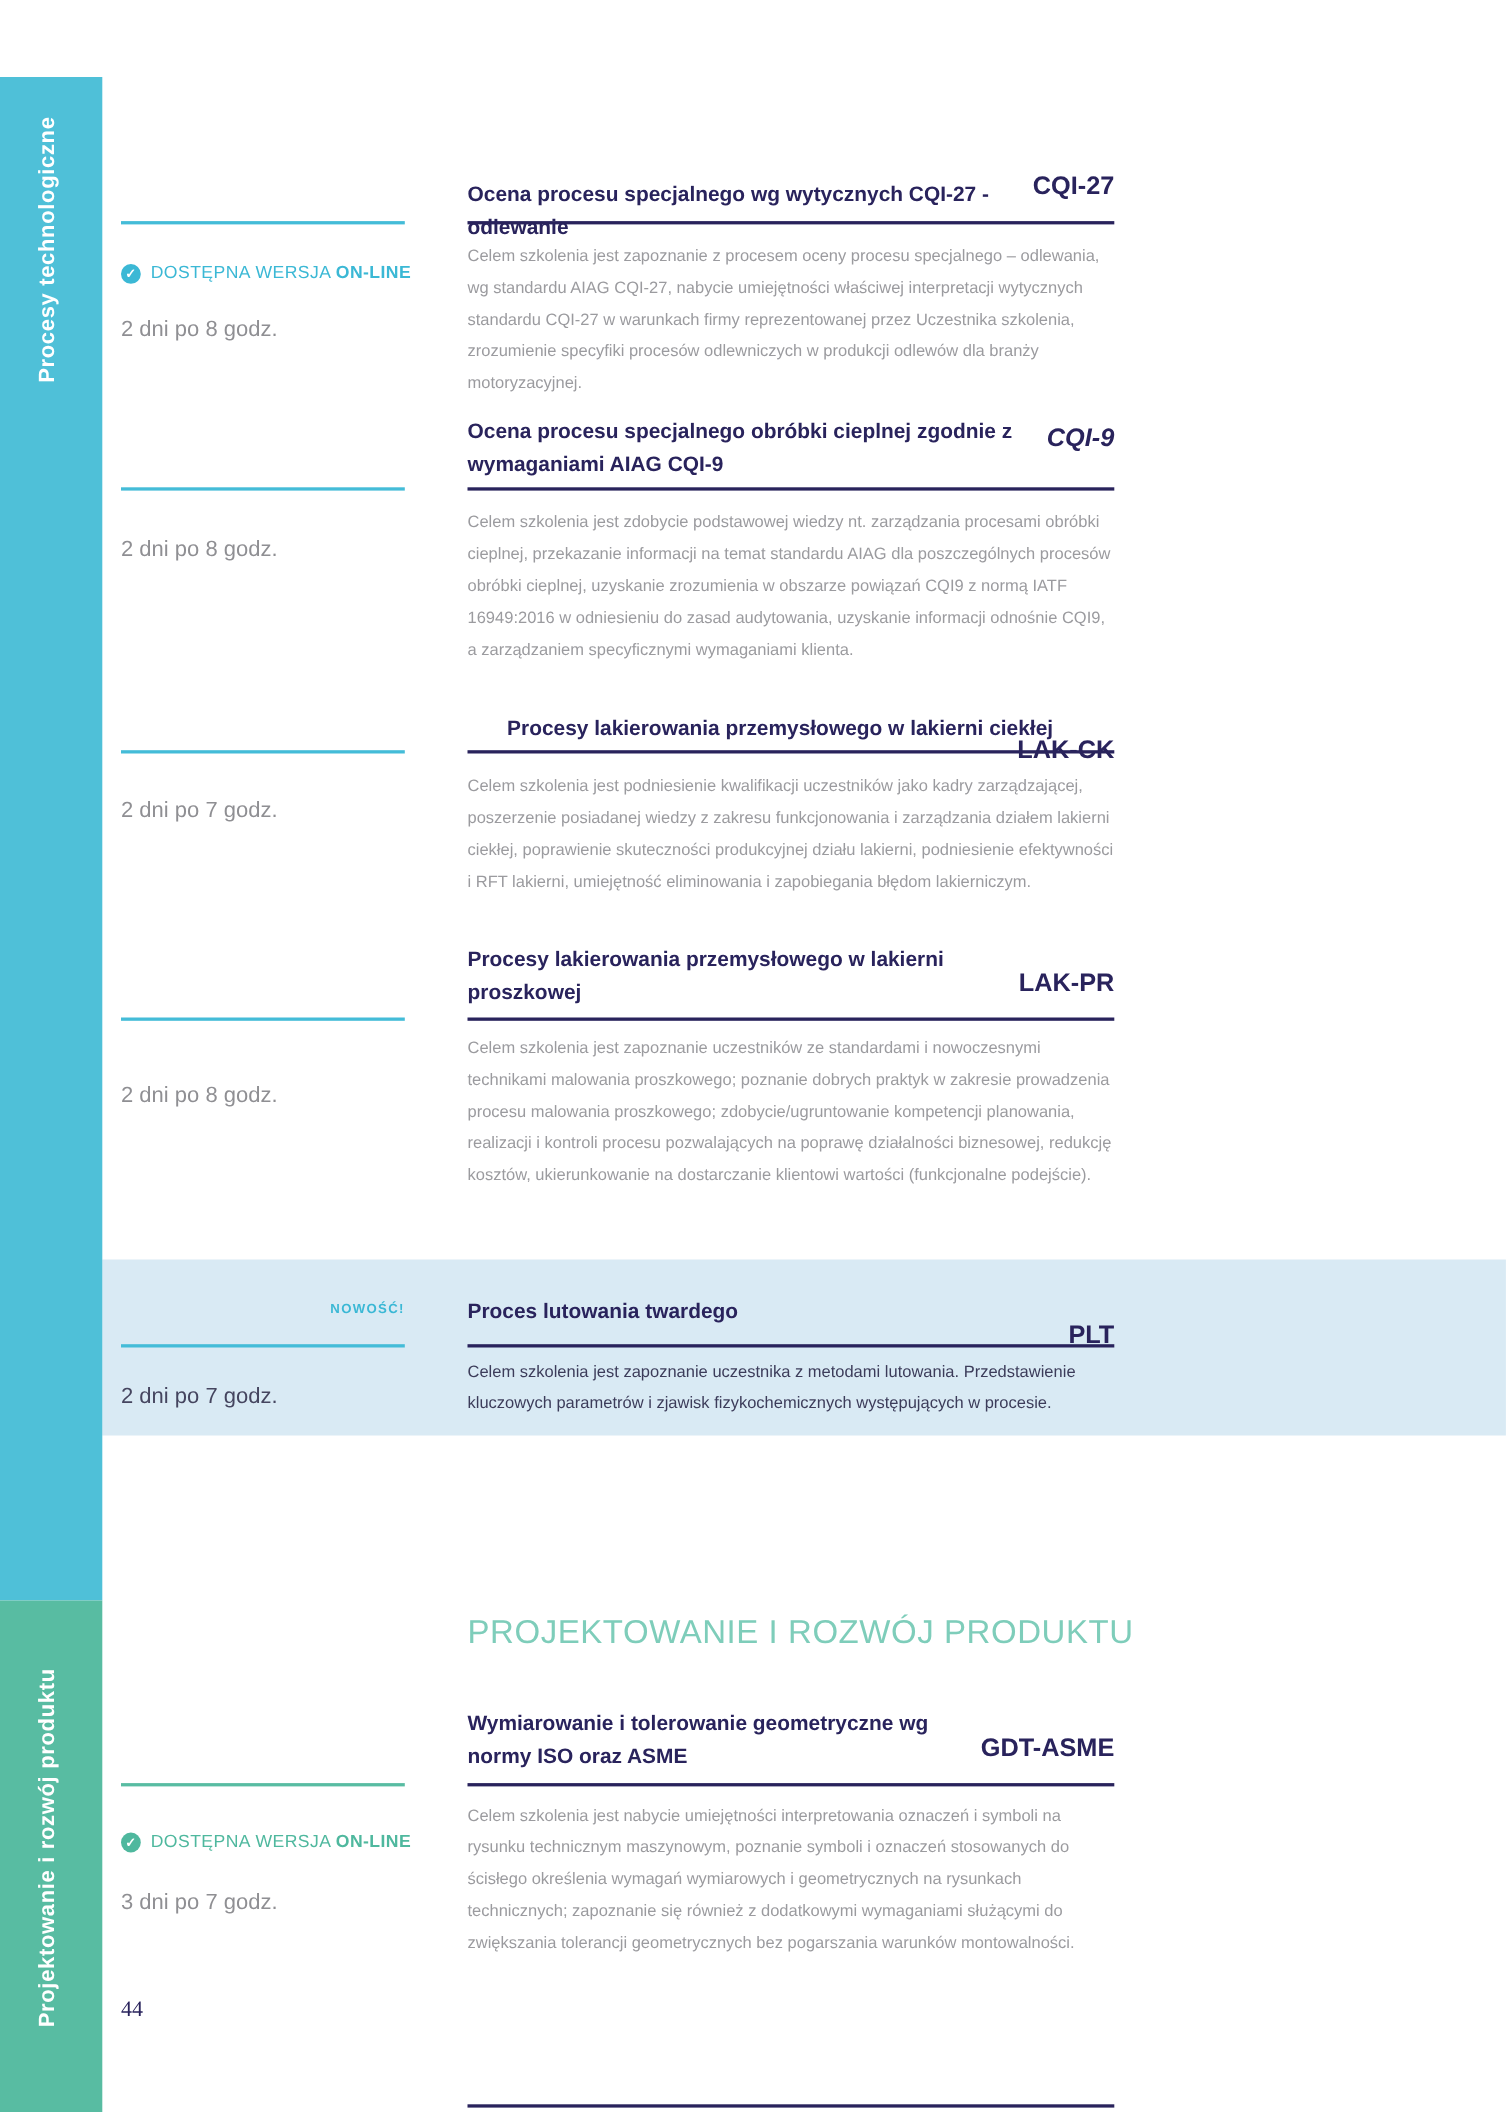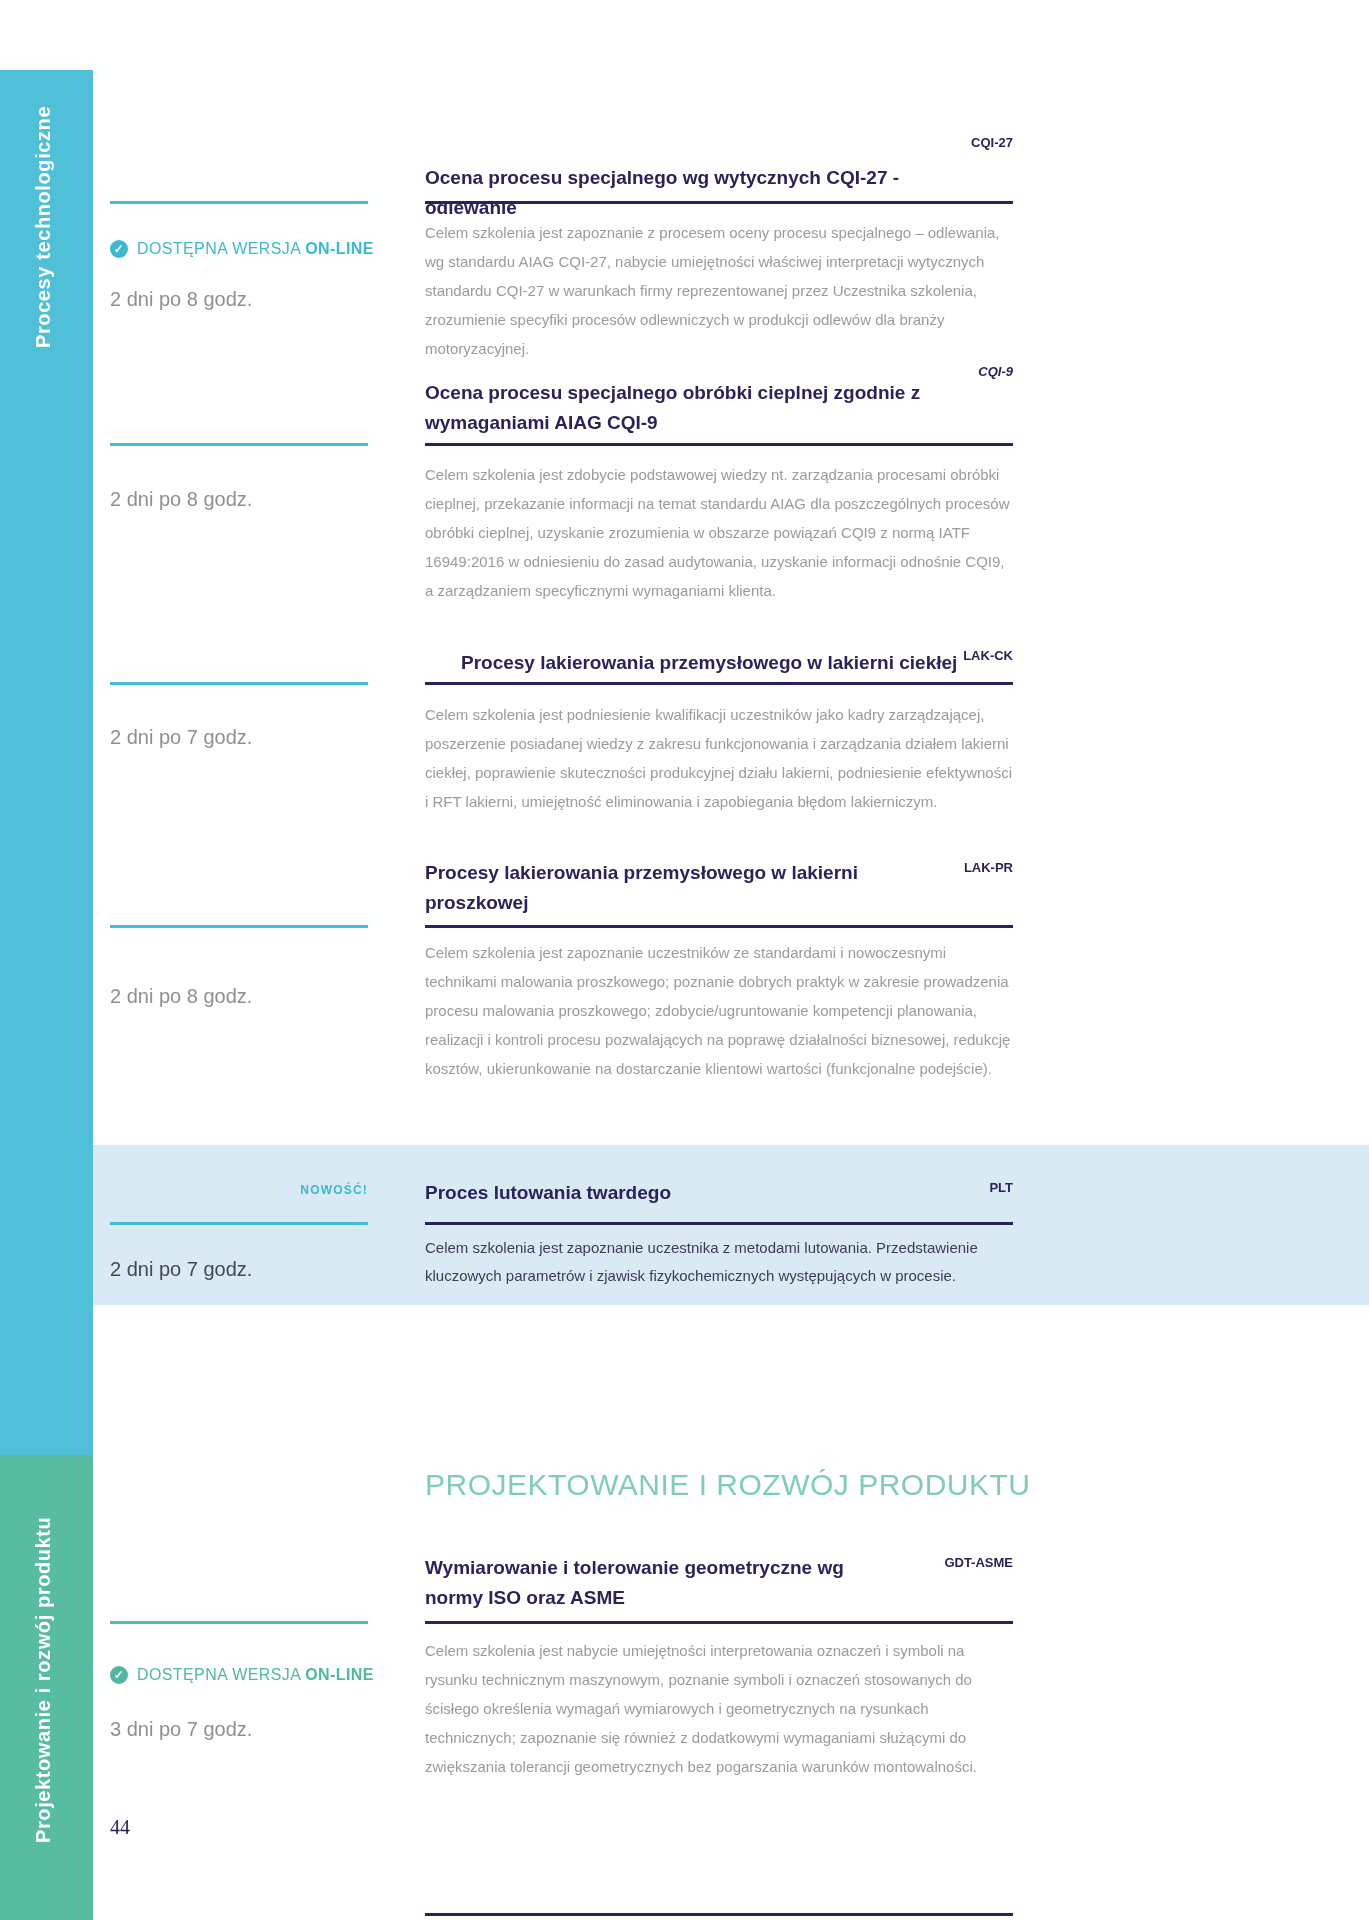--- a/index.html
+++ b/index.html
@@ -18,22 +18,22 @@
   }
   
   .band { position:absolute; left:93px; top:1145px; width:1276px; height:160px; background:#D9EAF4; }
   
   .title {
     position:absolute; left:425px; margin:0; font-size:19px; line-height:30px;
     font-weight:bold; color:#29235C;
   }
   .title.nowrap { white-space:nowrap; }
   .code {
-    position:absolute; right:356px; font-size:13px; font-weight:bold;
-    color:#29235C; text-align:right;
+    position:absolute; right:356px; font-size:23px; font-weight:bold;
+    color:#29235C; text-align:right;margin-top:20px;
   }
   .hrule { position:absolute; left:425px; width:588px; height:3px; background:#29235C; }
   .desc {
     position:absolute; left:425px; width:592px; margin:0;
     font-size:15px; line-height:29px; color:#9B9B9F;
   }
   .desc.band-desc { color:#3C3C5A; line-height:28px; width:592px; }
   .lrule { position:absolute; left:110px; width:258px; height:3px; background:#44BCD8; }
   .lrule.green { background:#58BCA2; }
   .badge {

